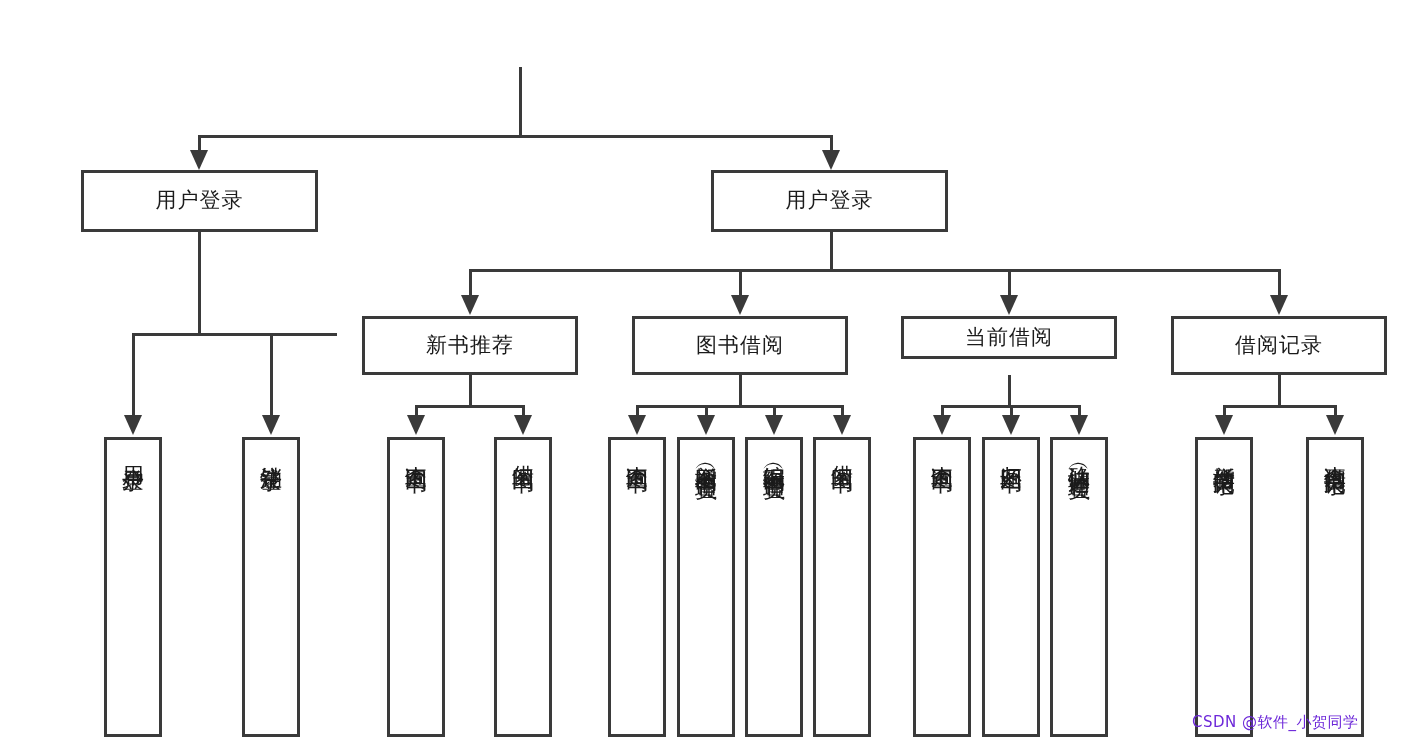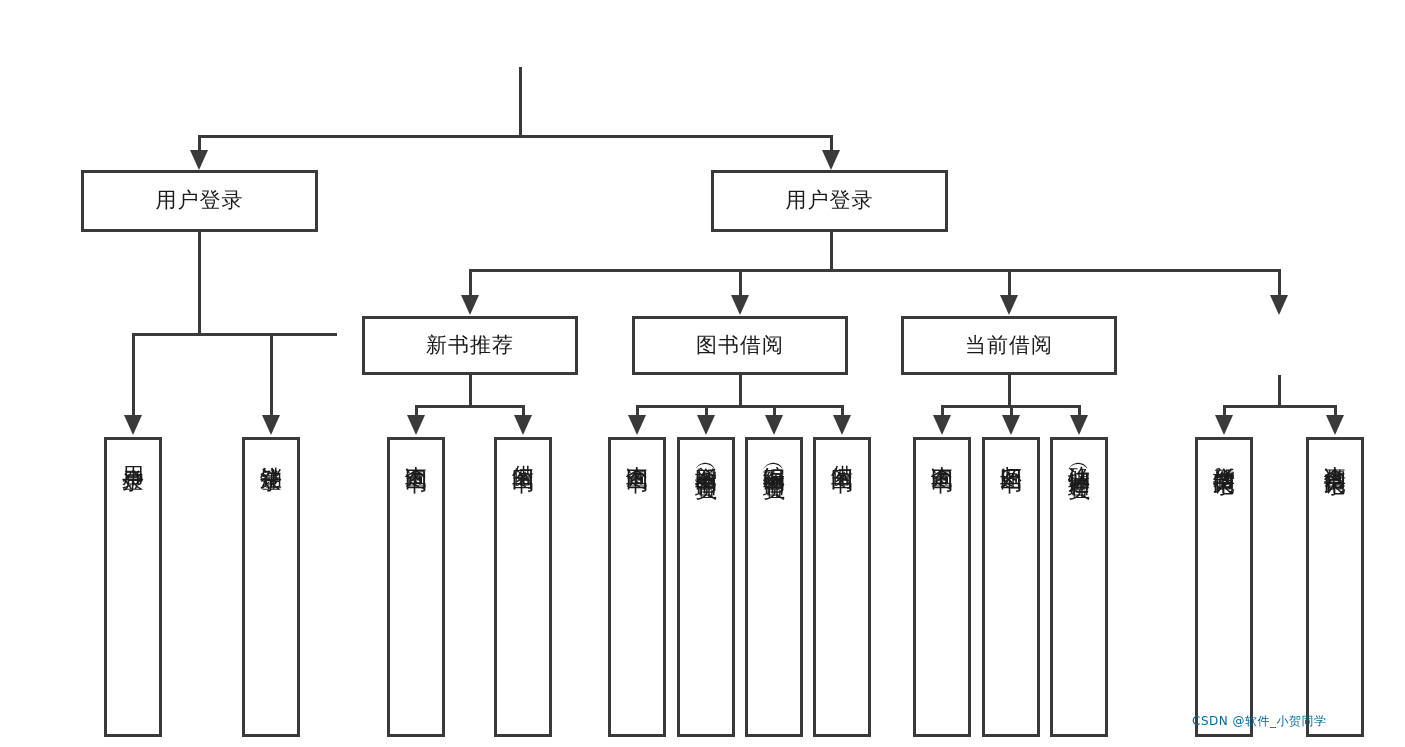--- a/index.html
+++ b/index.html
@@ -60,22 +60,22 @@
     position: absolute;
     width: 0;
     height: 0;
     border-left: 9px solid transparent;
     border-right: 9px solid transparent;
     border-top: 20px solid #3a3a3a;
   }
   
   #watermark {
     position: absolute;
-    font-size: 12px;
-    color: #0369a1;
+    font-size: 15px;
+    color: #6d28d9;
     letter-spacing: 0.5px;
     white-space: nowrap;
     pointer-events: none;
   }
 </style>
 </head>
 <body>
 
 <div id="canvas">
 
@@ -145,22 +145,25 @@
   <div class="node h" style="left:711px; top:170px; width:237px; height:62px;">
     <span>用户登录</span>
   </div>
 
   <div class="node h" style="left:362px; top:316px; width:216px; height:59px;">
     <span>新书推荐</span>
   </div>
   <div class="node h" style="left:632px; top:316px; width:216px; height:59px;">
     <span>图书借阅</span>
   </div>
-  <div class="node h" style="left:901px; top:316px; width:216px; height:59px;">
+  <div class="node h" style="left:901px; top:316px; width:216px; height:43px;">
     <span>当前借阅</span>
+  </div>
+  <div class="node h" style="left:1171px; top:316px; width:216px; height:59px;">
+    <span>借阅记录</span>
   </div>
 
   <div class="node v" style="left:104px; top:437px; width:58px; height:300px;">
     <span class="vtext">用户登录</span>
   </div>
   <div class="node v" style="left:242px; top:437px; width:58px; height:300px;">
     <span class="vtext">注销登录</span>
   </div>
 
   <div class="node v" style="left:387px; top:437px; width:58px; height:300px;">

